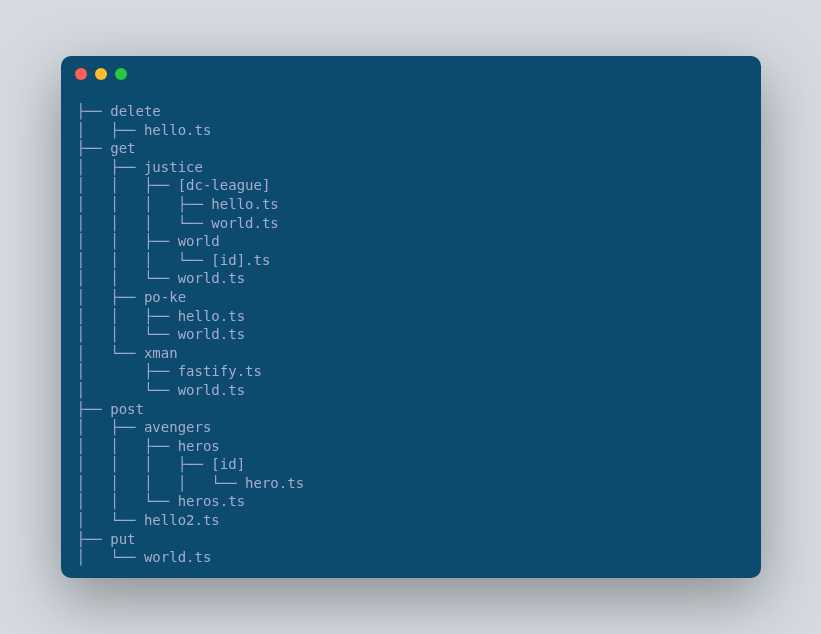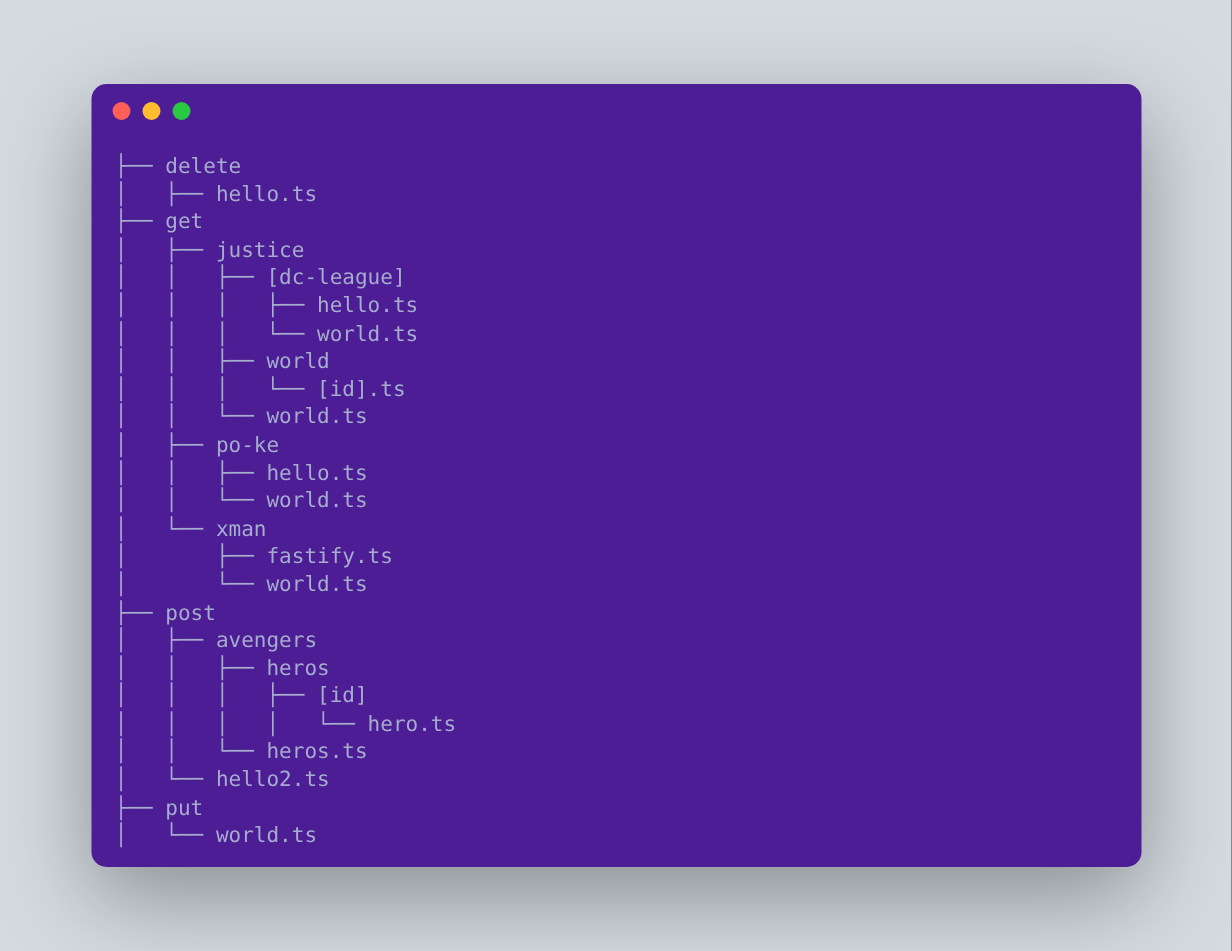--- a/index.html
+++ b/index.html
@@ -12,21 +12,21 @@
       height: 634px;
       background: #d4dae0;
       display: flex;
       align-items: center;
       justify-content: center;
       font-family: ui-monospace, 'SF Mono', Menlo, Monaco, Consolas, monospace;
     }
     .terminal-window {
       width: 700px;
       height: 522px;
-      background: #4c1d95;
+      background: #0c4a6e;
       border-radius: 10px;
       box-shadow: 0 20px 60px rgba(0,0,0,0.35);
       overflow: hidden;
       position: relative;
     }
     .titlebar {
       height: 36px;
       display: flex;
       align-items: center;
       padding-left: 14px;

